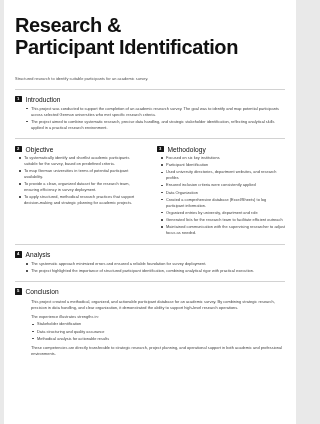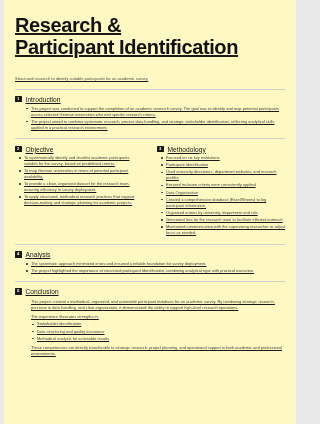--- a/index.html
+++ b/index.html
@@ -13,25 +13,24 @@
     overflow: hidden;
     font-family: "Liberation Sans", sans-serif;
     color: #1a1a1a;
   }
   .page {
     position: absolute;
     left: 4px;
     top: 0px;
     width: 292px;
     height: 424px;
-    background: #fef9c3;
+    background: #ffffff;
     box-sizing: border-box;
     padding: 0 11px;
     overflow: hidden;
-    text-decoration: underline;
   }
 
   
   .title-block {
     padding-top: 14px;
   }
   .doc-title {
     font-size: 20px;
     line-height: 1.12;
     font-weight: 700;

